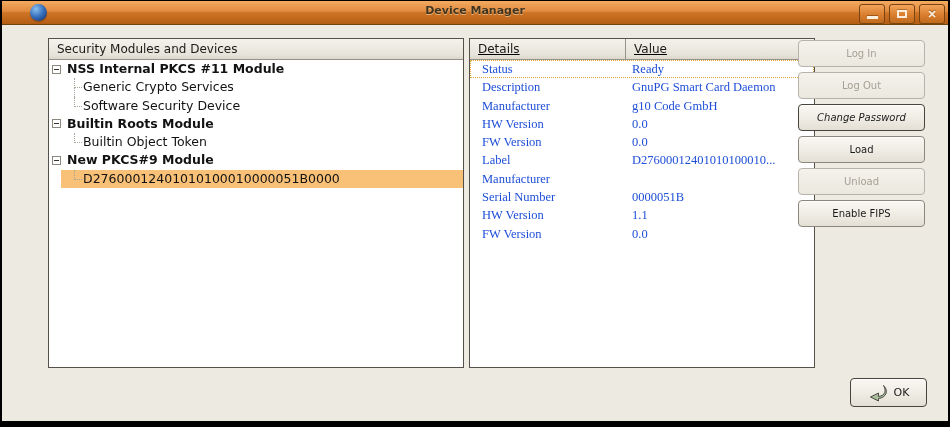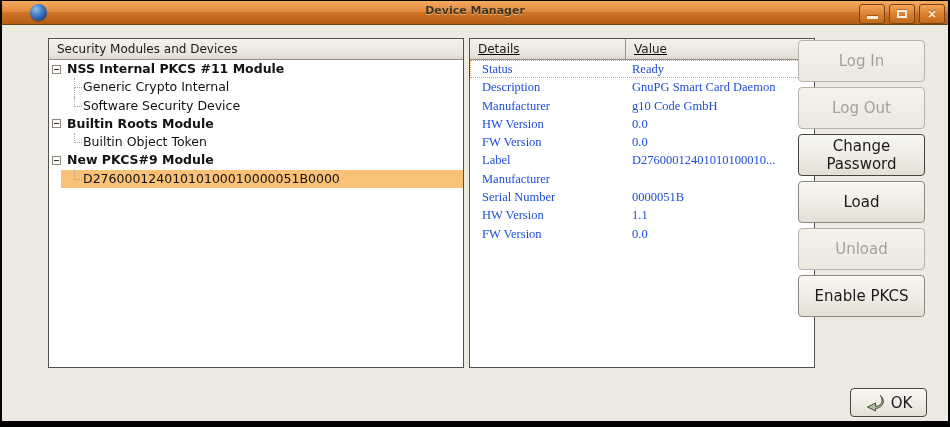--- a/index.html
+++ b/index.html
@@ -86,40 +86,40 @@
   }
   .tlabel{display:block;}
   
   .drow{display:flex;height:18.3px;line-height:18.3px;font-size:12.5px;color:#1d4ed8;box-sizing:border-box;font-family:Liberation Serif, serif;}
   .drow.focused{outline:1px dotted var(--focus_dotted,#e2a23c);outline-offset:-1px;}
   .dlabel{width:156px;flex:none;padding-left:12px;box-sizing:border-box;white-space:nowrap;overflow:hidden;}
   .dvalue{flex:1;padding-left:6px;white-space:nowrap;overflow:hidden;}
   
   .side-buttons{position:absolute;left:796px;top:15px;width:127px;}
   .sbtn{
-    display:block;width:127px;height:42px;box-sizing:border-box;margin-bottom:5px;
+    display:block;width:127px;height:27px;box-sizing:border-box;margin-bottom:5px;
     border:1px solid var(--button_border,#8b877d);border-radius:4px;
     background:linear-gradient(to bottom,#f9f7f2 0%,#efece4 55%,#e3dfd4 100%);
     box-shadow:inset 0 1px 0 rgba(255,255,255,.7);
-    font-family:inherit;font-size:15px;color:#1a1a1a;cursor:default;
+    font-family:inherit;font-size:10px;color:#1a1a1a;cursor:default;
   }
   .sbtn.disabled{
     border-color:#b7b3a9;color:var(--disabled_text,#a6a196);
     background:linear-gradient(to bottom,#f4f2eb 0%,#ebe8df 100%);
     box-shadow:none;
   }
-  .sbtn.focused{border-color:#46443d;}
+  .sbtn.focused{border-color:#46443d;font-style:italic;}
   
   .ok-btn{
-    position:absolute;left:848px;top:363px;width:77px;height:29px;box-sizing:border-box;
+    position:absolute;left:848px;top:353px;width:77px;height:29px;box-sizing:border-box;
     border:1px solid #46443d;border-radius:4px;
     background:linear-gradient(to bottom,#f9f7f2 0%,#efece4 55%,#e3dfd4 100%);
     box-shadow:inset 0 1px 0 rgba(255,255,255,.8);
     display:flex;align-items:center;justify-content:center;gap:6px;
-    font-family:inherit;font-size:15px;color:#1a1a1a;cursor:default;
+    font-family:inherit;font-size:11px;color:#1a1a1a;cursor:default;
   }
   .ok-icon{width:20px;height:18px;flex:none;}
 </style>
 </head>
 <body>
 
 <div class="window">
 
   <div class="titlebar">
     <span class="app-icon"></span>
@@ -142,21 +142,21 @@
     <div class="panel tree-panel">
       <div class="col-header">Security Modules and Devices</div>
       <div>
           <div class="trow root">
             <span class="expander"></span>
             <span class="tlabel">NSS Internal PKCS #11 Module</span>
           </div>
           <div class="trow child">
             <span class="conn"></span>
             <span class="vline"></span>
-            <span class="tlabel">Generic Crypto Internal</span>
+            <span class="tlabel">Generic Crypto Services</span>
           </div>
           <div class="trow child">
             <span class="conn"></span>
             <span class="tlabel">Software Security Device</span>
           </div>
           <div class="trow root">
             <span class="expander"></span>
             <span class="tlabel">Builtin Roots Module</span>
           </div>
           <div class="trow child">
@@ -221,21 +221,21 @@
           </div>
         </div>
     </div>
 
     <div class="side-buttons">
         <button class="sbtn disabled" disabled="">Log In</button>
         <button class="sbtn disabled" disabled="">Log Out</button>
         <button class="sbtn focused">Change Password</button>
         <button class="sbtn">Load</button>
         <button class="sbtn disabled" disabled="">Unload</button>
-        <button class="sbtn">Enable PKCS</button>
+        <button class="sbtn">Enable FIPS</button>
       </div>
 
     <button class="ok-btn">
       <svg class="ok-icon" viewBox="0 0 20 18">
         <path d="M15.5 1.5 C18.5 6.5 17.5 11.5 10.5 12.5 L10.5 9 L2.5 13 L10.5 17 L10.5 14.5 C19 13.5 20.5 6 15.5 1.5 Z" fill="#a9bd9b" stroke="#4c4b44" stroke-width="1" stroke-linejoin="round"></path>
       </svg>
       <span>OK</span>
     </button>
 
   </div>

